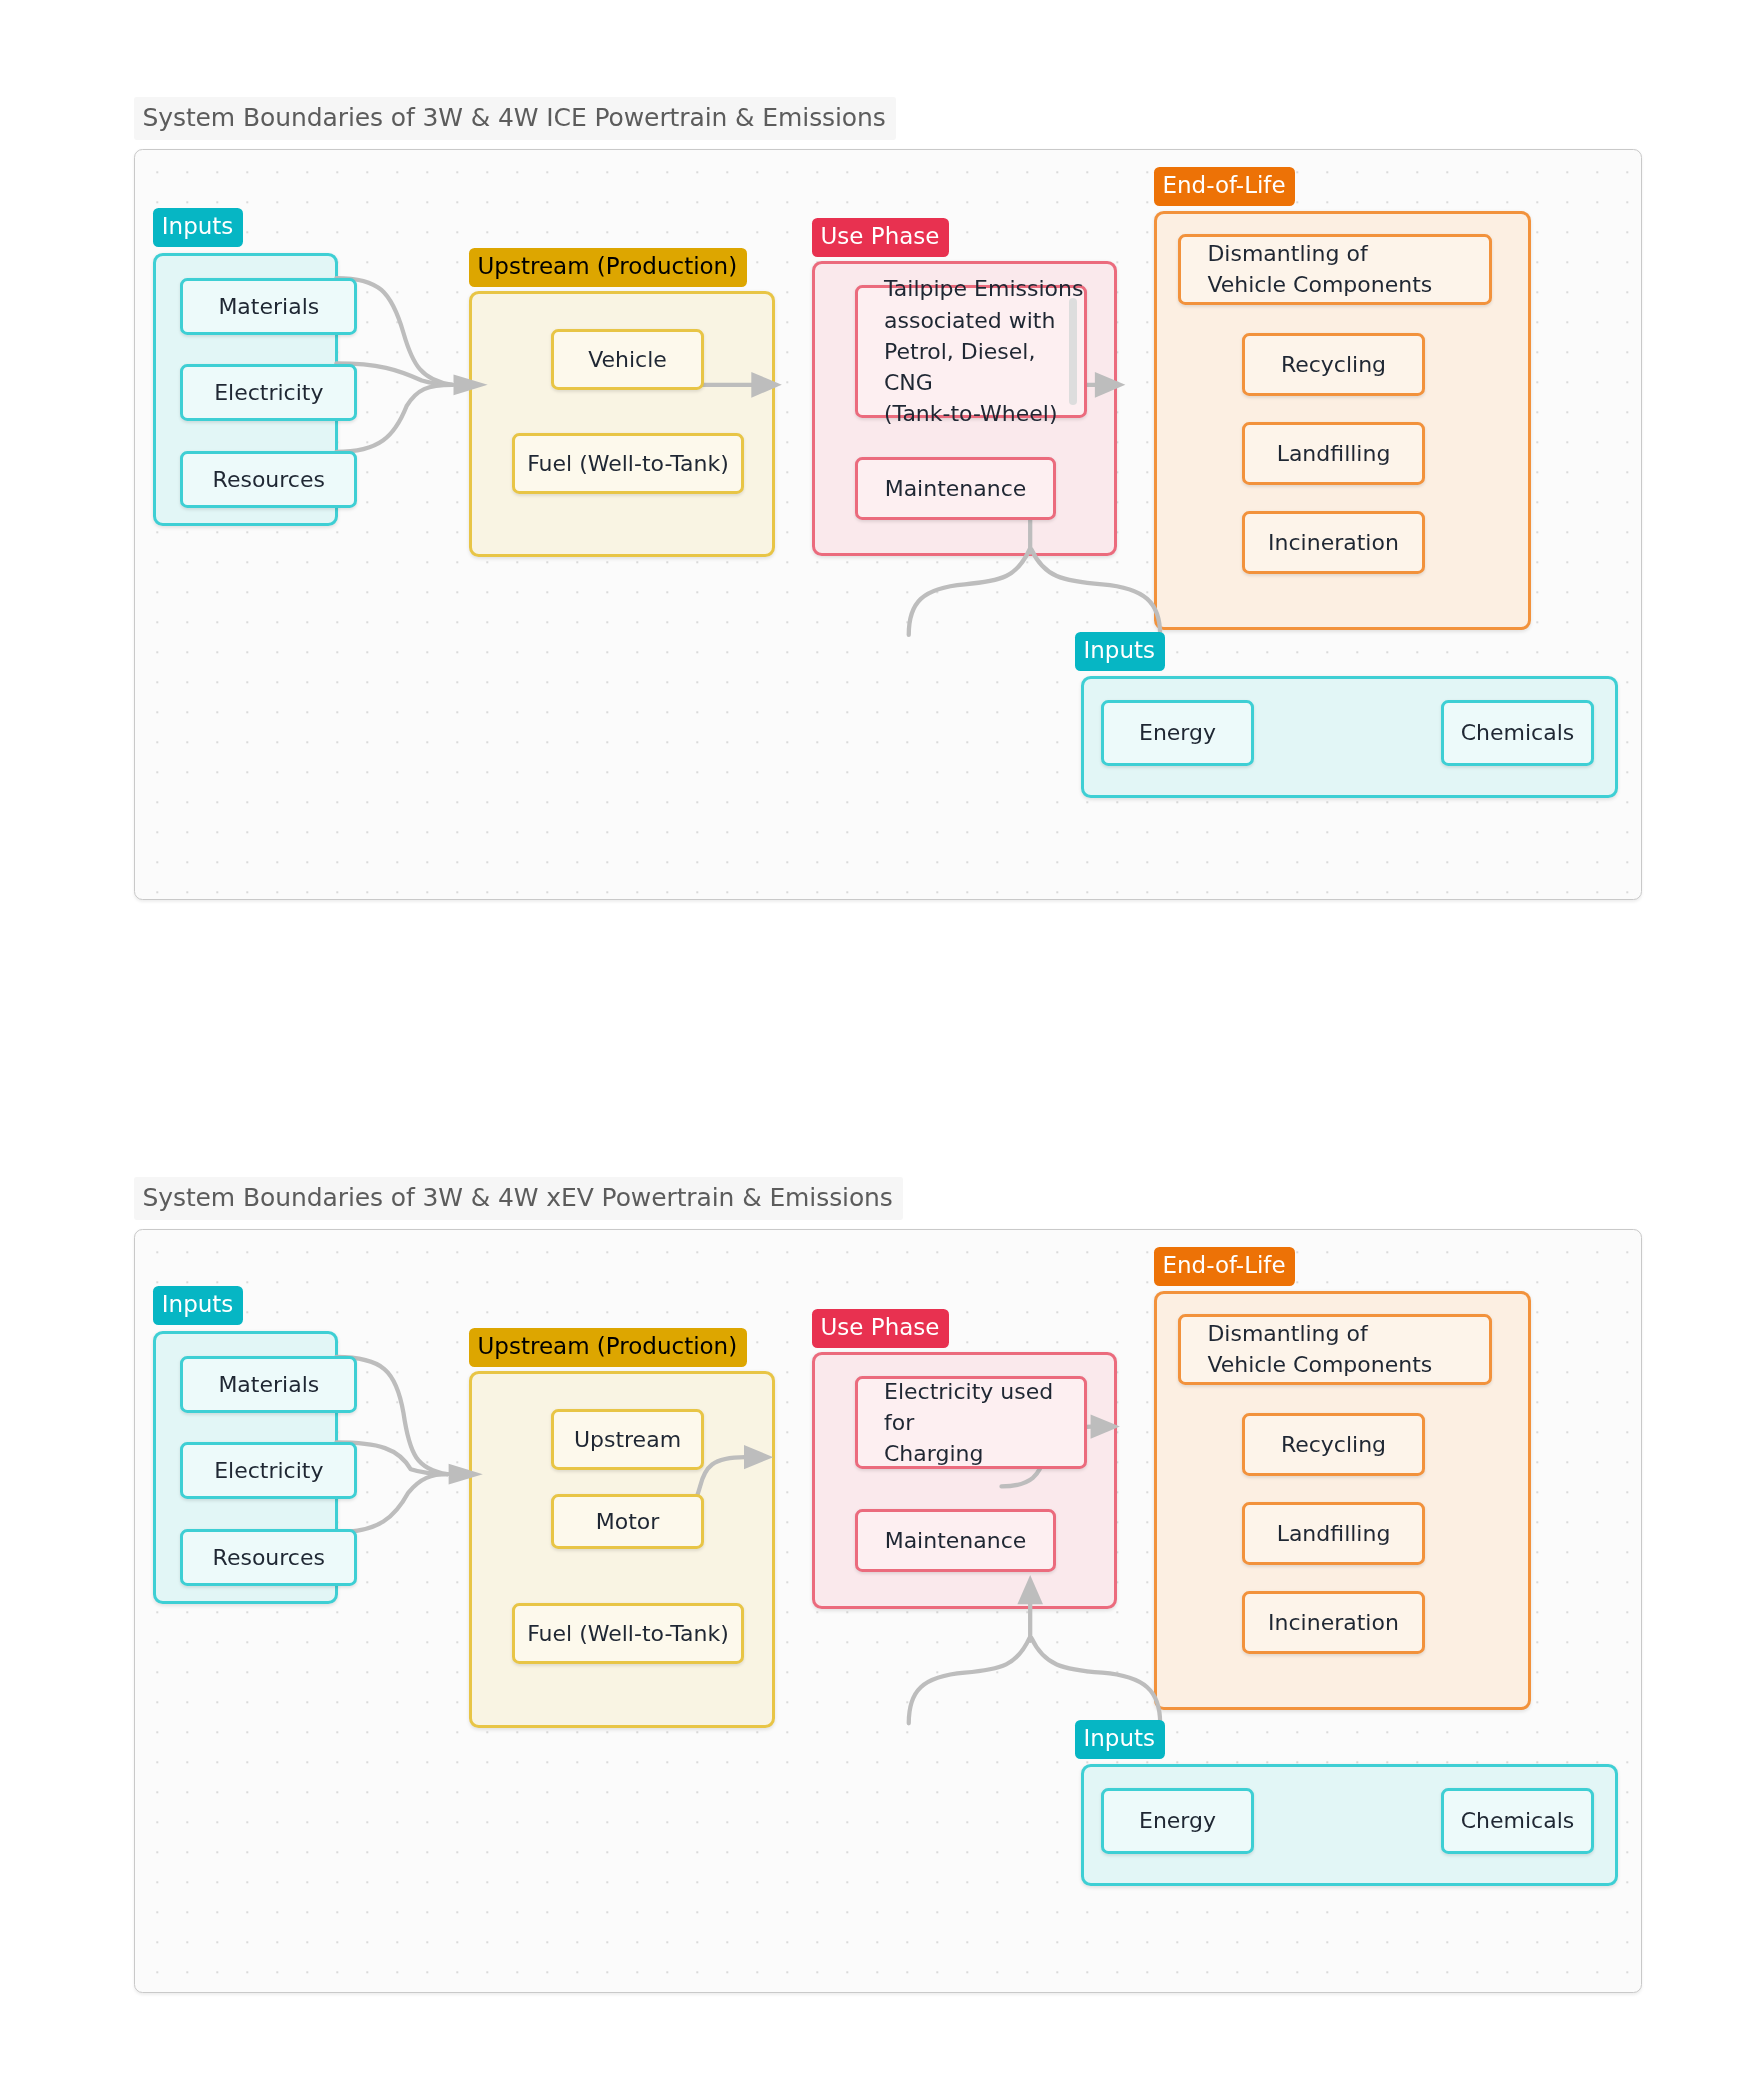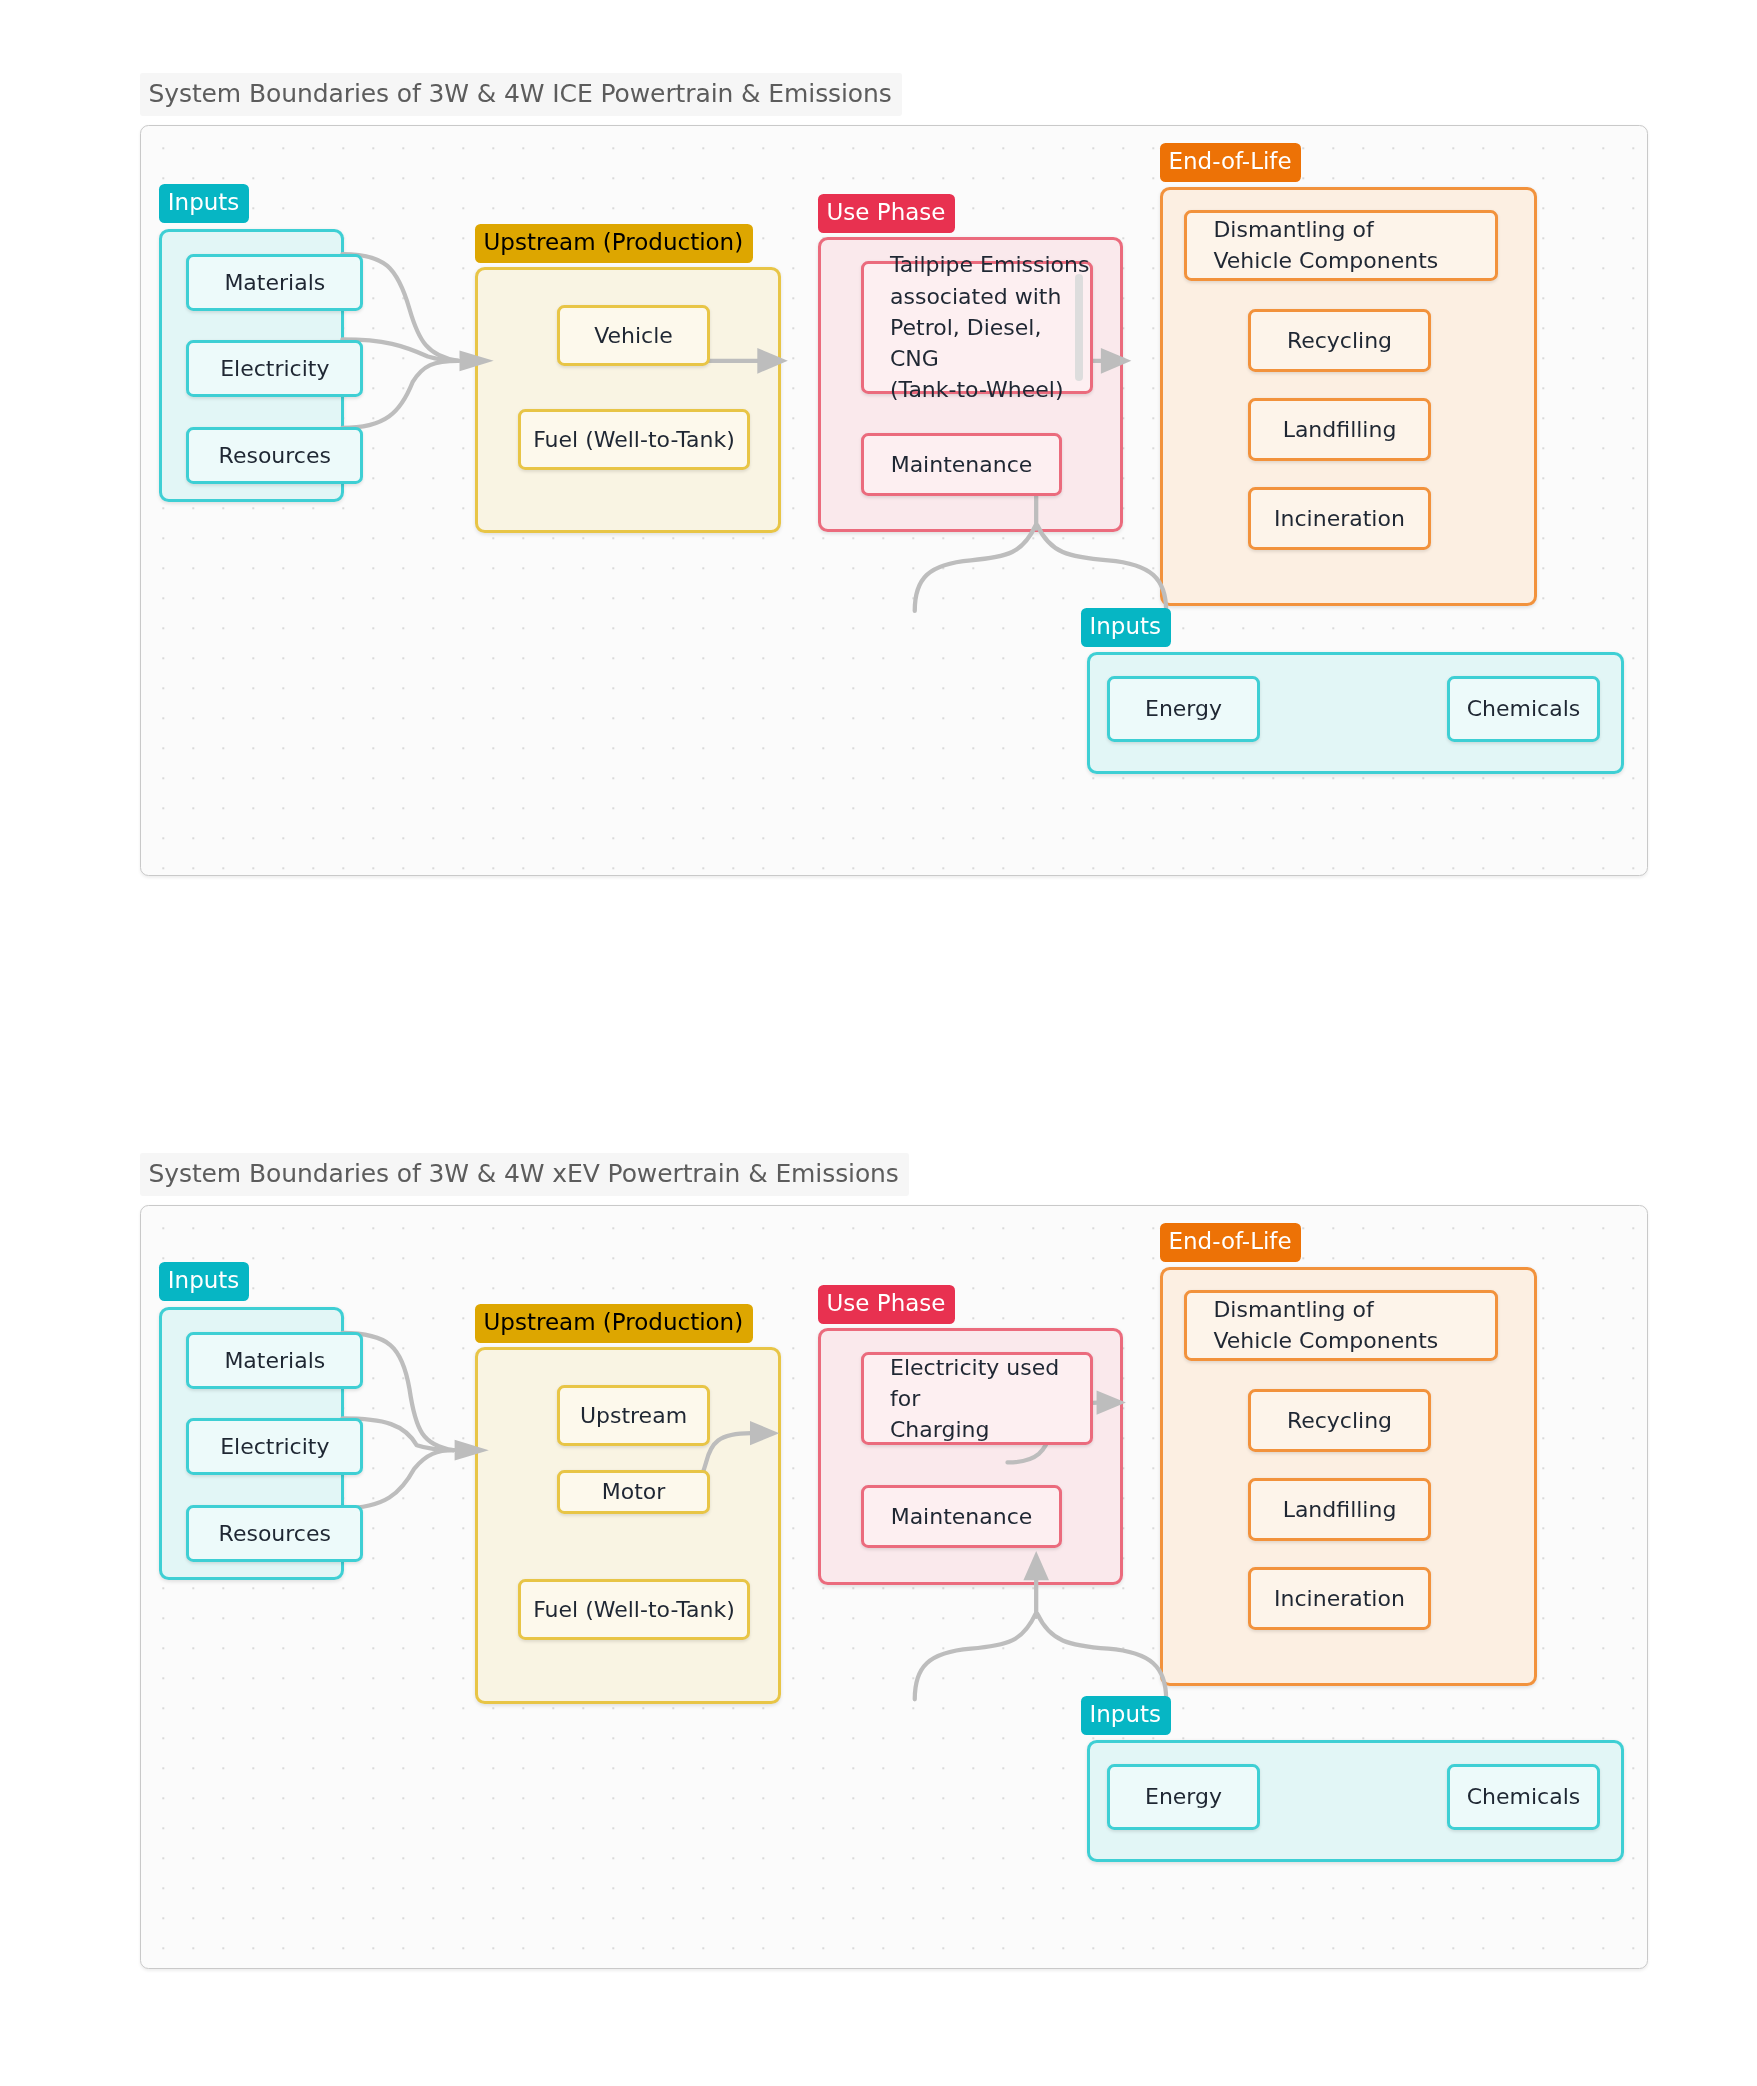--- a/index.html
+++ b/index.html
@@ -5,21 +5,21 @@
   html,body{margin:0;padding:0;}
   body{
     width:1757px;height:2087px;
     background:#ffffff;
     font-family:"DejaVu Sans", sans-serif;
     -webkit-font-smoothing:antialiased;
   }
   .page{position:relative;width:1757px;height:2087px;overflow:hidden;}
 
   
-  .diagram{position:absolute;left:140px;width:1507px;}
+  .diagram{position:absolute;left:134px;width:1507px;margin-top:24px;}
   #diagram-ice{top:73px;}
   #diagram-xev{top:1153px;}
 
   .diagram-title{
     display:inline-block;
     background:#f6f6f6;
     color:#5c5c5c;
     font-size:25px;
     line-height:1.0;
     padding:8px 9.8px 10.4px 8.5px;
@@ -260,21 +260,21 @@
           <span class="node-text">Resources</span>
         </div>
       </div>
 
       <div class="cluster gold" style="left:334px;top:98px;width:305px;">
         <div class="cluster-label">Upstream (Production)</div>
         <div class="cluster-body" style="top:43px;width:300px;height:351px;"></div>
         <div class="node n-gold center" style="left:82px;top:81px;width:153px;height:61px;">
           <span class="node-text">Upstream</span>
         </div>
-        <div class="node n-gold center" style="left:82px;top:166px;width:153px;height:44px;">
+        <div class="node n-gold center" style="left:82px;top:166px;width:153px;height:55px;">
           <span class="node-text">Motor</span>
         </div>
         <div class="node n-gold center" style="left:43px;top:275px;width:232px;height:61px;">
           <span class="node-text">Fuel (Well-to-Tank)</span>
         </div>
       </div>
 
       <div class="cluster red" style="left:677px;top:79px;width:268px;">
         <div class="cluster-label">Use Phase</div>
         <div class="cluster-body" style="top:43px;width:299px;height:251px;"></div>

